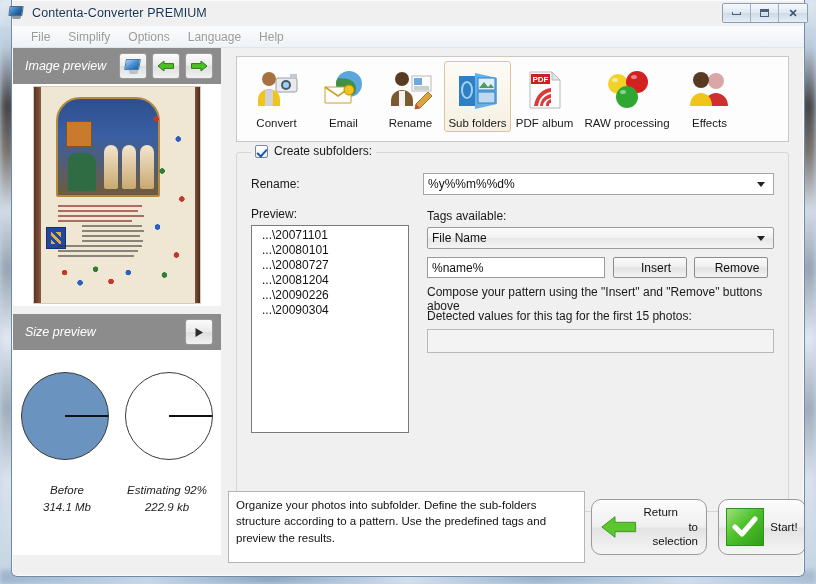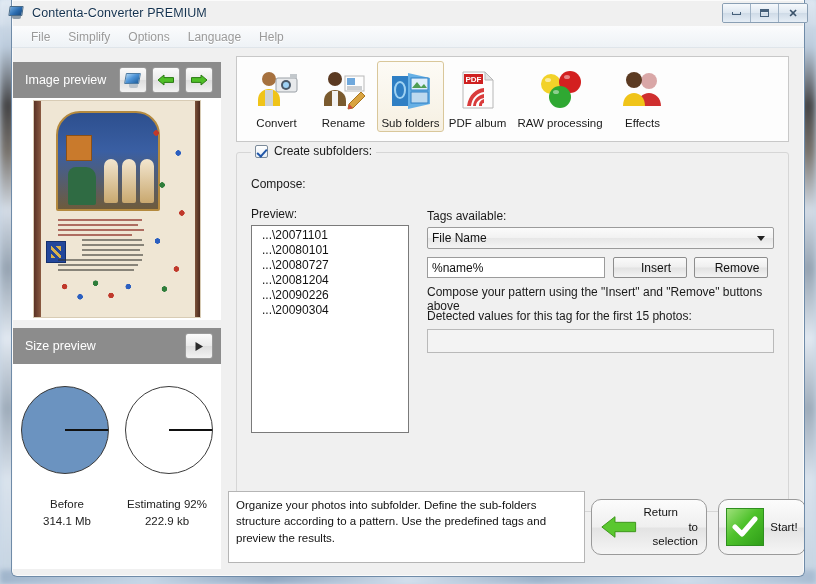--- a/index.html
+++ b/index.html
@@ -99,22 +99,23 @@
     display: flex; align-items: center; padding-left: 10px;
     border-bottom: 1px solid #dfe5ea;
   }
   .menu-item {
     font-size: 12px; color: #9a9a9a; padding: 2px 9px;
     text-shadow: 0 1px 0 #fff;
   }
 
   
   #sidebar {
-    position: absolute; left: 1px; top: 62px; width: 208px; bottom: 1px;
+    position: absolute; left: 1px; top: 48px; width: 208px; bottom: 1px;
     background: #f0f0f0;
+    font-style: italic;
   }
   .panel-header {
     background: #8c8c8c;
     height: 36px;
     display: flex; align-items: center;
     padding: 0 8px;
     color: #ffffff;
     font-size: 12.5px;
   }
   .panel-header .ph-title { flex: 1 1 auto; padding-left: 4px; }
@@ -445,20 +446,32 @@
             <path d="M11 22h8v16h-8z" fill="#cfd3d6"></path>
             <rect x="22" y="10" width="21" height="14" rx="2" fill="#e8eaec" stroke="#9aa0a6"></rect>
             <circle cx="32" cy="17" r="5" fill="#4a5a6a"></circle>
             <circle cx="32" cy="17" r="3" fill="#9ed2f5"></circle>
             <rect x="36" y="6" width="7" height="4" fill="#c3c8cc"></rect>
           </svg>
         </div>
         <div class="tlabel">Convert</div>
       </div>
 
+      <div class="tool">
+        <div class="glyph">
+          <svg width="46" height="44" viewBox="0 0 46 44">
+            <circle cx="28" cy="16" r="13" fill="#5aa6dd"></circle>
+            <path d="M18 10c5 1 9 0 13 3s5 9 3 12-11 4-15 0-6-13-1-15z" fill="#3f8f45"></path>
+            <path d="M4 19h26v16H4z" fill="#fdfdfd" stroke="#c9a227"></path>
+            <path d="M4 19l13 9 13-9" fill="none" stroke="#c9a227" stroke-width="1.6"></path>
+            <circle cx="28" cy="22" r="5" fill="#f0c419" stroke="#b98f0d"></circle>
+          </svg>
+        </div>
+        <div class="tlabel">Email</div>
+      </div>
 
       <div class="tool">
         <div class="glyph">
           <svg width="46" height="44" viewBox="0 0 46 44">
             <circle cx="14" cy="11" r="7" fill="#5b3a22"></circle>
             <path d="M3 33c0-7 5-11 11-11s11 4 11 11v5H3z" fill="#7a5a2e"></path>
             <path d="M11 23h6v15h-6z" fill="#f2f2f2"></path>
             <rect x="24" y="8" width="19" height="15" fill="#fdfdfd" stroke="#b9b9b9"></rect>
             <rect x="26" y="10" width="8" height="7" fill="#6fa8dc"></rect>
             <path d="M26 19h15M26 21h15" stroke="#9aa0a6" stroke-width="1"></path>
@@ -524,22 +537,26 @@
         <div class="tlabel">Effects</div>
       </div>
     </div>
 
     <div id="groupbox">
       <div id="gb-legend">
         <span class="chk"></span>
         <span>Create subfolders:</span>
       </div>
 
-      <div class="row-label" id="pattern-label">Compose:</div>
-
+      <div class="row-label" id="pattern-label">Rename:</div>
+
+      <div id="pattern-combo">
+        <span class="cval">%y%%m%%d%</span>
+        <span class="caret"></span>
+      </div>
 
       <div class="row-label" id="preview-label">Preview:</div>
 
       <div id="preview-list">
         <div class="plist-item">...\20071101</div>
         <div class="plist-item">...\20080101</div>
         <div class="plist-item">...\20080727</div>
         <div class="plist-item">...\20081204</div>
         <div class="plist-item">...\20090226</div>
         <div class="plist-item">...\20090304</div>

